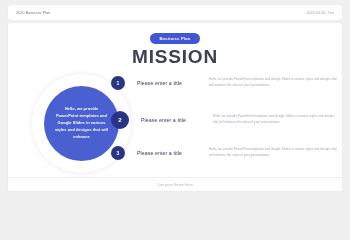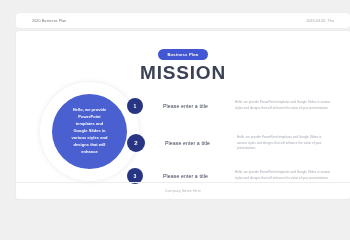--- a/index.html
+++ b/index.html
@@ -1,15 +1,15 @@
 <!DOCTYPE html>
 <html><head>
 <meta charset="utf-8">
 <style>
-  * { box-sizing: border-box; margin: 0; padding: 8px; }
+  * { box-sizing: border-box; margin: 0; padding: 0; }
 
   html, body {
     width: 350px;
     height: 197px;
     overflow: hidden;
   }
 
   body {
     background: #f0f0f0;
     font-family: "Liberation Sans", sans-serif;

